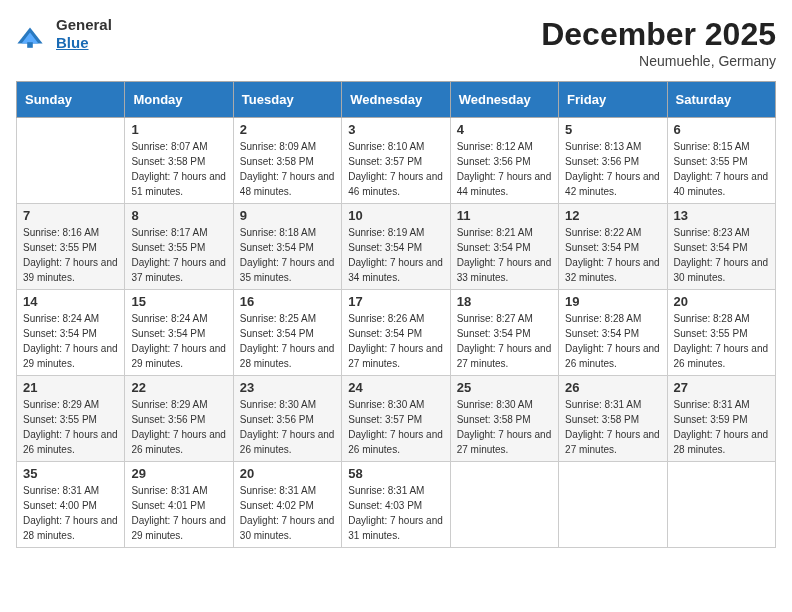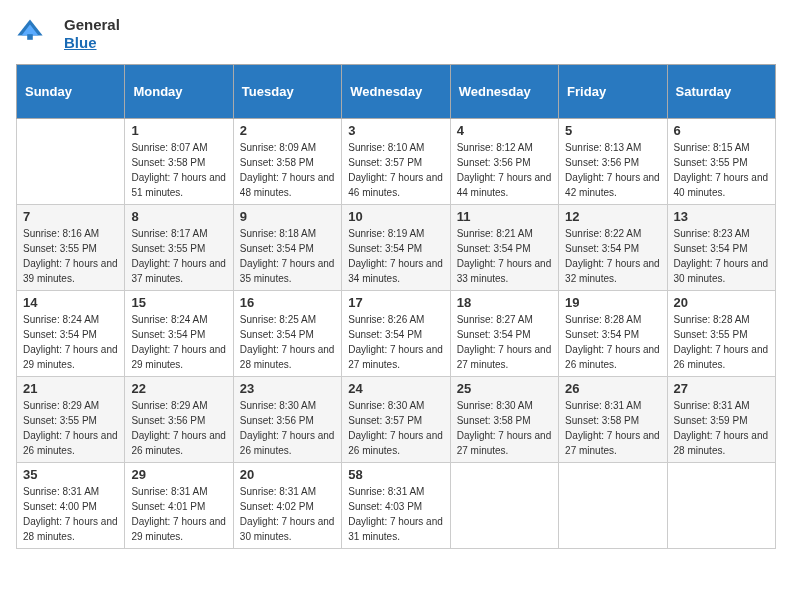--- a/index.html
+++ b/index.html
@@ -11,22 +11,22 @@
       padding: 16px;
     }
     .header {
       display: flex;
       justify-content: space-between;
       align-items: flex-start;
       margin-bottom: 12px;
     }
     .logo {
       display: flex;
-      align-items: flex-start;
-      gap: 20px;
+      align-items: flex-end;
+      gap: 12px;
     }
     .logo-text {
       font-size: 15px;
       font-weight: bold;
       line-height: 1.2;
     }
     .logo-text .general { color: #333; }
     .logo-text .blue { color: #1a6bb5; text-decoration: underline; }
     .logo-icon {
       width: 28px;
@@ -47,21 +47,21 @@
     .calendar {
       width: 100%;
       border-collapse: collapse;
       border: 1px solid #ccc;
     }
     .calendar th {
       background-color: #2979c0;
       color: #fff;
       font-size: 13px;
       font-weight: bold;
-      padding: 19px 8px;
+      padding: 10px 8px;
       text-align: left;
       border: 1px solid #aaa;
     }
     .calendar td {
       vertical-align: top;
       border: 1px solid #ccc;
       padding: 4px 6px;
       width: calc(100% / 7);
       min-height: 80px;
       background: #fff;
@@ -97,20 +97,24 @@
     <svg class="logo-icon" viewBox="0 0 40 40" xmlns="http://www.w3.org/2000/svg">
       <polygon points="20,5 38,28 2,28" fill="#2979c0"></polygon>
       <polygon points="20,12 32,28 8,28" fill="#5aabff"></polygon>
       <rect x="16" y="26" width="8" height="8" fill="#2979c0"></rect>
     </svg>
     <div class="logo-text">
       <span class="general">General</span><br>
       <span class="blue">Blue</span>
     </div>
   </div>
+  <div class="title-area">
+    <div class="month-title">December 2025</div>
+    <div class="location-title">Neumuehle, Germany</div>
+  </div>
 </div>
 
 <table class="calendar">
   <thead>
     <tr id="weekday-header">
         <th>Sunday</th>
         <th>Monday</th>
         <th>Tuesday</th>
         <th>Wednesday</th>
         <th>Wednesday</th>

